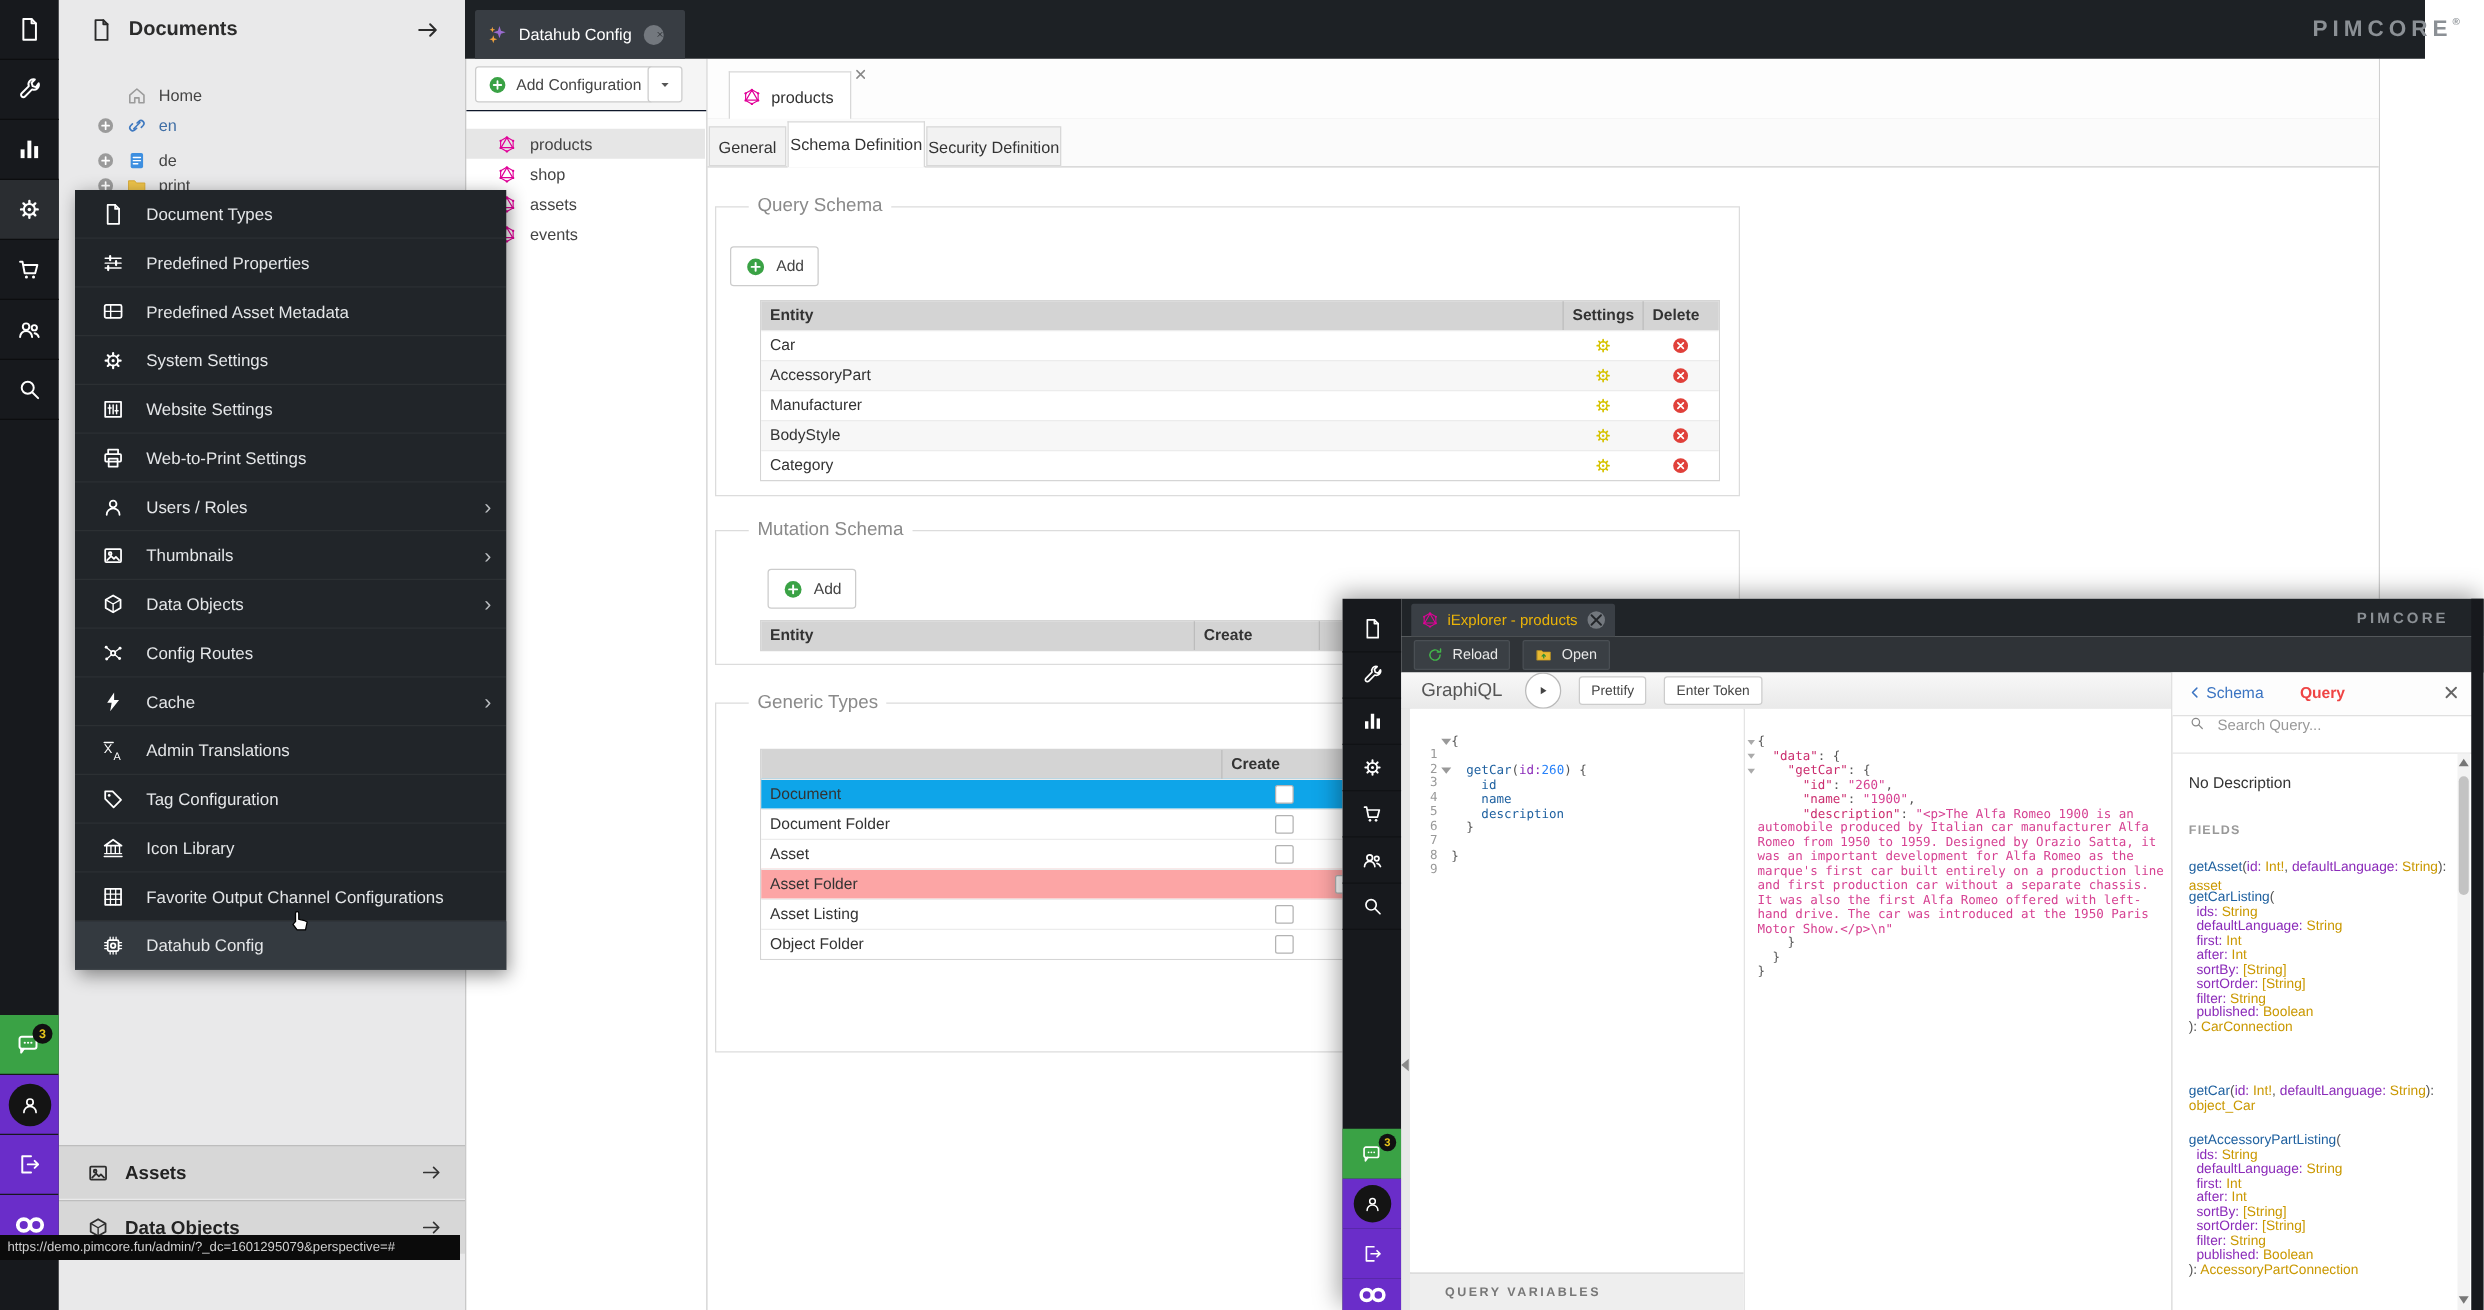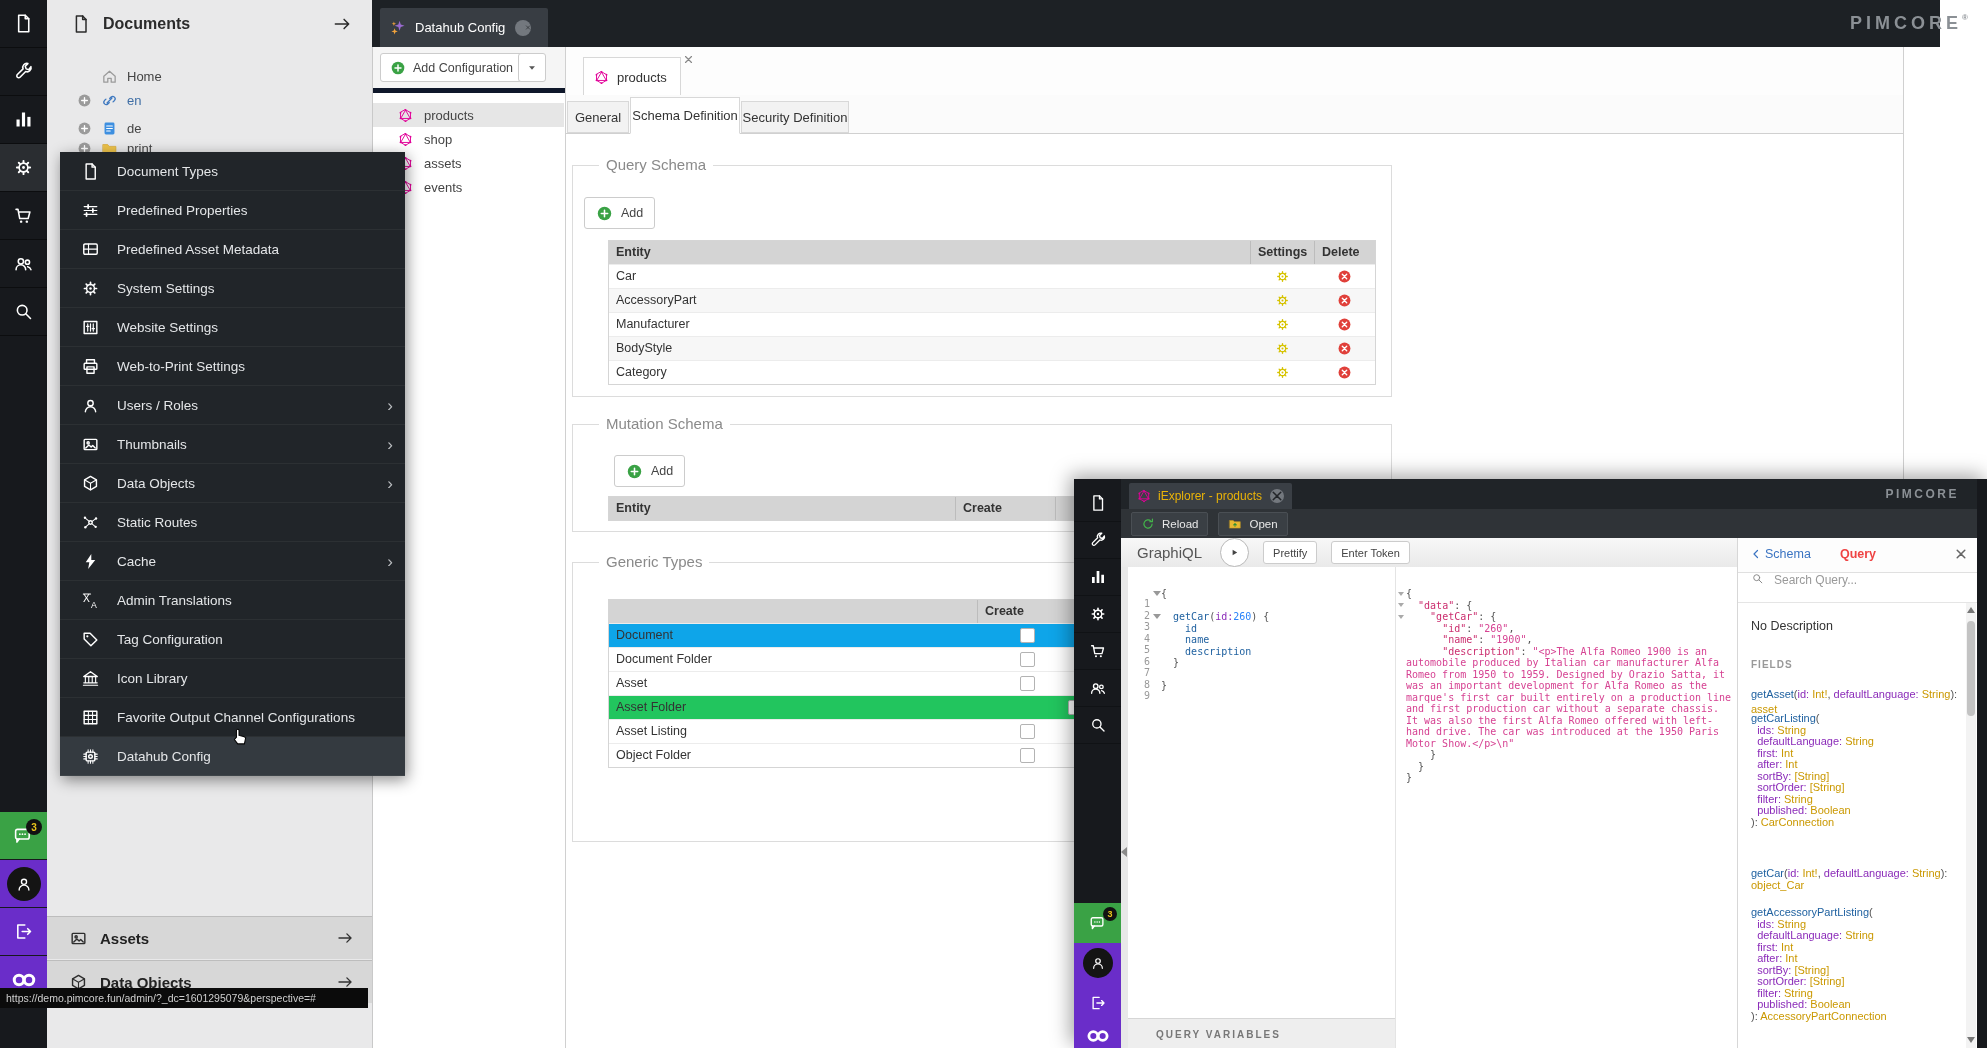--- a/index.html
+++ b/index.html
@@ -47,21 +47,21 @@
   #main-tab .ic{width:17px;height:17px;margin-left:10px;}
   #main-tab .tab-label{color:#fff;font-size:13px;margin-left:8px;}
   .close-circle{width:16px;height:16px;border-radius:50%;background:#73787e;display:flex;align-items:center;justify-content:center;margin-left:10px;cursor:pointer;}
   .close-circle .ic{width:8px;height:8px;color:#23262a;}
   .pim-logo{color:#8b9095;font-weight:bold;letter-spacing:4px;}
   #logo-main{position:absolute;left:1478px;top:13px;font-size:18px;}
   .reg{font-size:8px;vertical-align:top;letter-spacing:0;}
 
   
   #datahub-panel{left:372px;top:47px;width:193px;height:1001px;background:#fff;border-right:1px solid #d0d0d0;z-index:3;}
-  #datahub-toolbar{position:absolute;left:0;top:0;width:193px;height:41px;background:#f5f5f5;border-bottom:5px solid #0f172a;}
+  #datahub-toolbar{position:absolute;left:0;top:0;width:193px;height:41px;background:#f5f5f5;border-bottom:1px solid #0f172a;}
   .btn{background:#fff;border:1px solid #ccc;border-radius:3px;display:inline-flex;align-items:center;cursor:pointer;color:#444;}
   #add-config-btn{position:absolute;left:8px;top:6px;height:27px;padding:0 9px;font-size:12.5px;}
   #add-config-btn .ic{width:16px;height:16px;margin-right:7px;}
   #add-config-caret{position:absolute;left:146px;top:6px;height:27px;width:26px;justify-content:center;}
   #add-config-caret .ic{width:10px;height:10px;color:#555;}
   .cfg-row{position:absolute;left:0;width:192px;height:24px;display:flex;align-items:center;font-size:13px;color:#444;cursor:pointer;}
   .cfg-row.selected{background:#e6e6e6;}
   .cfg-row .ic{width:15px;height:15px;margin-left:26px;}
   .cfg-row span.lbl{margin-left:11px;}
 
@@ -714,21 +714,21 @@
         <div class="c cell-ic" style="width:100px;">
             <span class="checkbox"></span>
           </div>
       </div>
       <div class="grid-row" style="background:#fff;">
         <div class="c" style="width:368px;">Asset</div>
         <div class="c cell-ic" style="width:100px;">
             <span class="checkbox"></span>
           </div>
       </div>
-      <div class="grid-row" style="background:#22c55e;gap:48px;">
+      <div class="grid-row" style="background:#fca5a5;gap:48px;">
         <div class="c" style="width:368px;">Asset Folder</div>
         <div class="c cell-ic" style="width:100px;">
             <span class="checkbox"></span>
           </div>
       </div>
       <div class="grid-row" style="background:#fff;">
         <div class="c" style="width:368px;">Asset Listing</div>
         <div class="c cell-ic" style="width:100px;">
             <span class="checkbox"></span>
           </div>
@@ -1092,21 +1092,21 @@
           <circle cx="12" cy="12" r="2.2"></circle>
           <g fill="currentColor" stroke="none">
             <circle cx="5" cy="6" r="1.5"></circle>
             <circle cx="19" cy="7" r="1.5"></circle>
             <circle cx="5.5" cy="18" r="1.5"></circle>
             <circle cx="18.5" cy="17.5" r="1.5"></circle>
           </g>
           <path d="M10.4 10.6 6.2 7M13.7 10.8 17.8 7.8M10.5 13.5 6.7 17M13.6 13.4l3.7 3.2" stroke-width="1.3"></path>
         </svg>
       </span>
-      <span class="mlabel">Static Routes</span>
+      <span class="mlabel">Config Routes</span>
     </div>
   <div class="menu-item">
       <span class="ic">
         <svg viewBox="0 0 24 24" fill="none" stroke="currentColor" stroke-width="1.8" stroke-linecap="round" stroke-linejoin="round">
           <path d="M13 2.5 6 13h4.5L9 21.5 18 10h-5z" fill="currentColor" stroke="none"></path>
         </svg>
       </span>
       <span class="mlabel">Cache</span>
       <span class="sub">›</span>
     </div>

